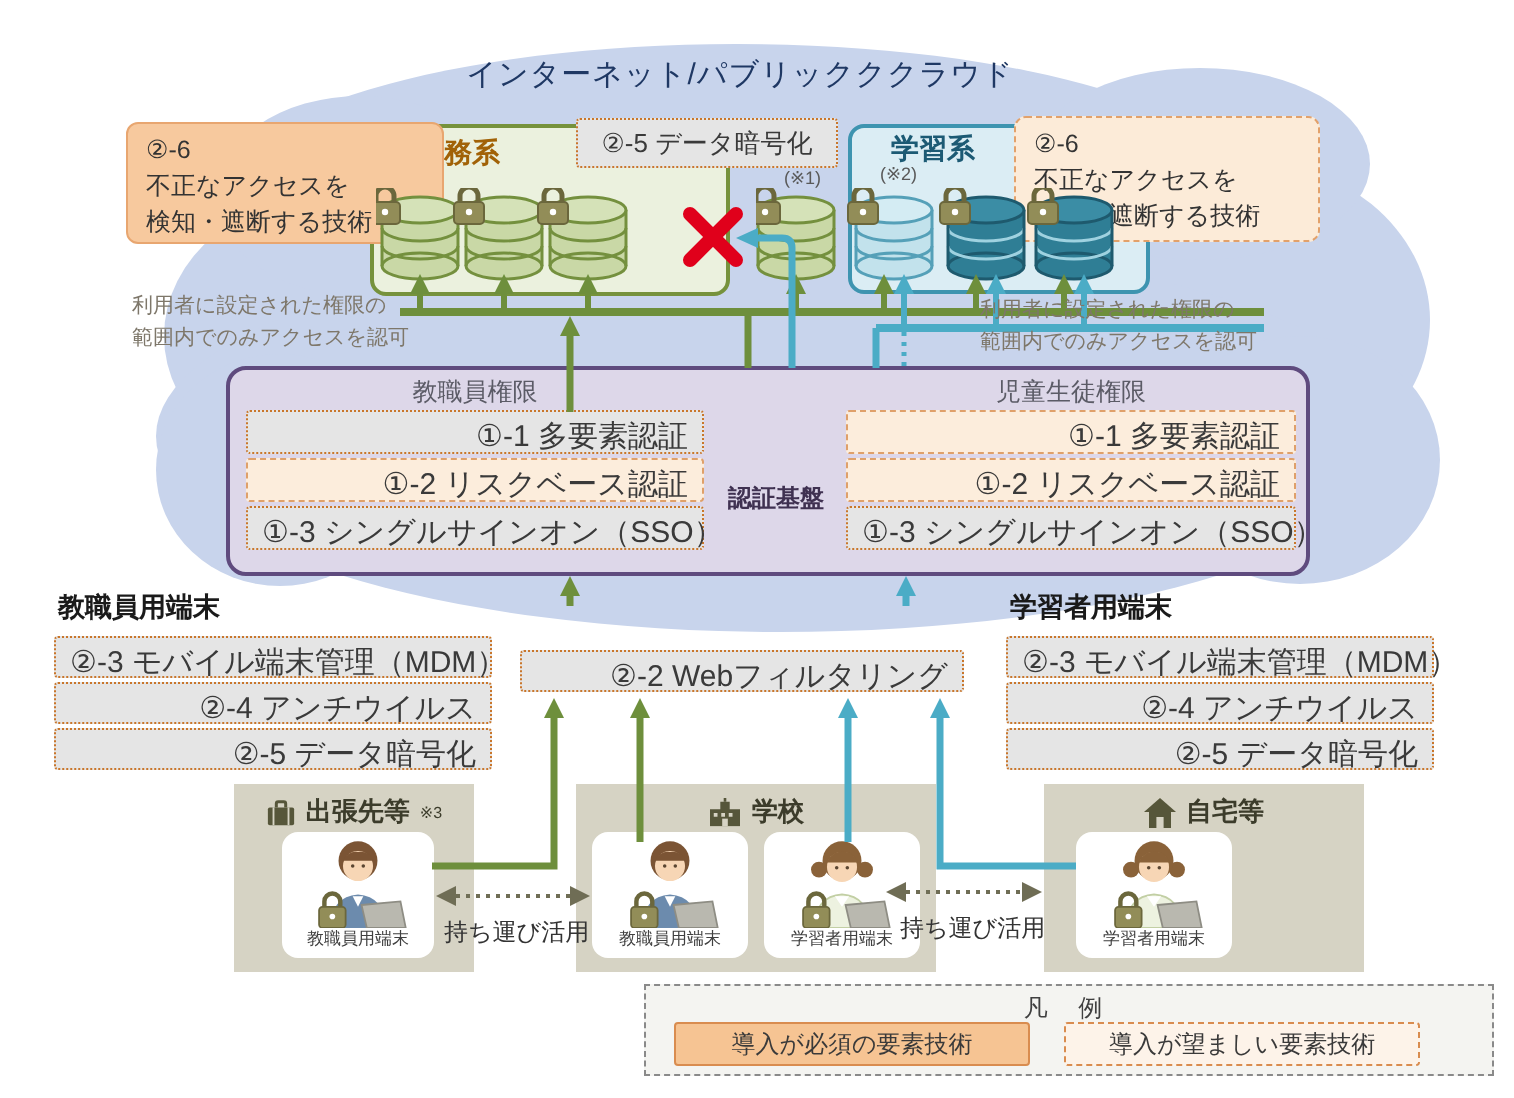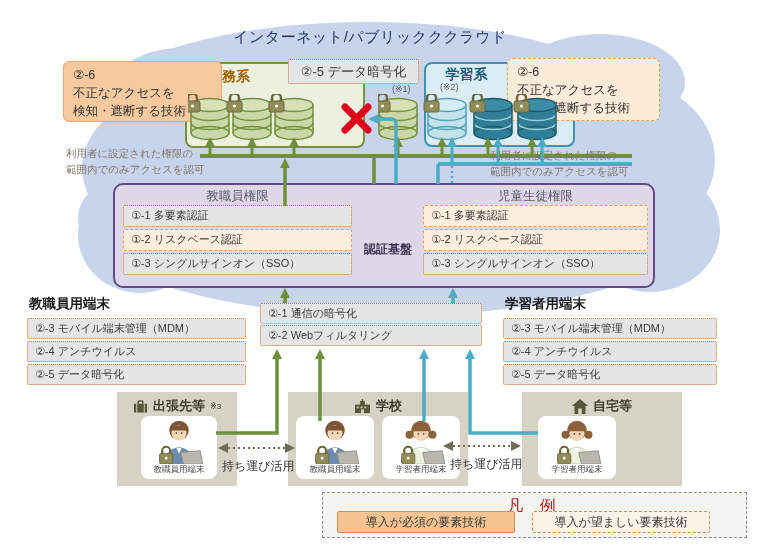--- a/index.html
+++ b/index.html
@@ -7,40 +7,40 @@
          font-family:"Liberation Sans","DejaVu Sans",sans-serif;overflow:hidden;}
   .abs{position:absolute;}
   svg.layer{position:absolute;left:0;top:0;pointer-events:none;}
   #base-svg{z-index:0;}
   #line-svg{z-index:5;}
   .z1{z-index:1;}
   .z2{z-index:2;}
   .z6{z-index:6;}
   .req{background:#e5e5e5;border:1px dotted #C9762B;}
   .des{background:#FCEDDC;border:1px dashed #DFA06A;}
-  .item{font-size:11px;color:#3a3a3a;padding:1px 7px;line-height:1.55;border-radius:2px;white-space:nowrap;box-sizing:border-box;}
+  .item{font-size:15px;color:#3a3a3a;padding:1px 7px;line-height:1.55;border-radius:2px;white-space:nowrap;box-sizing:border-box;text-align:right;}
   .bigbox{border-radius:6px;font-size:12.5px;color:#333;padding:4px 9px;line-height:1.45;box-sizing:border-box;margin-top:34px;}
   .bigbox.solid{background:#F7C99E;border:1.5px solid #E8A670;}
   .bigbox.dash{background:#FCEBD8;border:1.5px dashed #E2A16B;}
   .sys-title{font-weight:bold;font-size:14px;text-align:center;}
   .cloud-title{font-weight:normal;font-size:15px;color:#1F3864;text-align:center;letter-spacing:.5px;}
   .note{font-size:10.5px;line-height:1.5;color:#7E776A;}
   .auth-box{background:#DDD7E9;border:2px solid #5F4B7E;border-radius:10px;box-sizing:border-box;}
   .auth-title{font-size:12.5px;color:#5b5b66;text-align:center;}
   .auth-core{font-size:12px;font-weight:bold;color:#3F3151;text-align:center;}
   .term-head{font-size:13.5px;font-weight:bold;color:#1a1a1a;}
   .loc-box{background:#D6D3C4;box-sizing:border-box;}
   .loc-head{display:flex;align-items:center;justify-content:center;gap:5px;
             font-size:13px;font-weight:bold;color:#3C3C2B;padding-top:5px;}
   .loc-head sup{font-size:8px;font-weight:normal;}
   .card{position:absolute;background:#fff;border-radius:8px;box-sizing:border-box;}
   .card-label{position:absolute;left:0;right:0;bottom:3px;text-align:center;font-size:8.5px;color:#404040;}
   .carry{font-size:12px;color:#333;}
   .legend-box{background:#F4F4F1;border:1.5px dashed #8a8a8a;box-sizing:border-box;}
-  .legend-title{font-size:16px;color:#b91c1c;text-align:center;letter-spacing:6px;}
+  .legend-title{font-size:12px;color:#404040;text-align:center;letter-spacing:6px;}
   .legend-item{font-size:12px;color:#3a3a3a;text-align:center;line-height:20px;border-radius:2px;box-sizing:border-box;}
   .legend-item.req2{background:#F6C493;border:1.5px solid #D98C4F;}
   .legend-item.des2{background:#FDF3E9;border:1.5px dashed #D98C4F;}
   .sup-note{font-size:9px;color:#595959;}
 </style>
 </head>
 <body>
 
 <div class="stage">
 
@@ -210,21 +210,20 @@
   <div class="abs z2 auth-core" style="left:348px;top:241px;width:80px;">認証基盤</div>
 
   <div class="abs z2 item req" style="left:123px;top:205px;width:229px;height:22px;">①-1 多要素認証</div>
   <div class="abs z2 item des" style="left:123px;top:229px;width:229px;height:22px;">①-2 リスクベース認証</div>
   <div class="abs z2 item req" style="left:123px;top:253px;width:229px;height:22px;">①-3 シングルサインオン（SSO）</div>
 
   <div class="abs z2 item des" style="left:423px;top:205px;width:225px;height:22px;">①-1 多要素認証</div>
   <div class="abs z2 item des" style="left:423px;top:229px;width:225px;height:22px;">①-2 リスクベース認証</div>
   <div class="abs z2 item req" style="left:423px;top:253px;width:225px;height:22px;">①-3 シングルサインオン（SSO）</div>
 
-  <div class="abs z2 item req" style="left:260px;top:303px;width:222px;height:21px;">②-1 通信の暗号化</div>
   <div class="abs z2 item req" style="left:260px;top:325px;width:222px;height:21px;">②-2 Webフィルタリング</div>
 
   <div class="abs z2 term-head" style="left:29px;top:295px;">教職員用端末</div>
   <div class="abs z2 item req" style="left:27px;top:318px;width:219px;height:21px;">②-3 モバイル端末管理（MDM）</div>
   <div class="abs z2 item req" style="left:27px;top:341px;width:219px;height:21px;">②-4 アンチウイルス</div>
   <div class="abs z2 item req" style="left:27px;top:364px;width:219px;height:21px;">②-5 データ暗号化</div>
 
   <div class="abs z2 term-head" style="left:505px;top:295px;">学習者用端末</div>
   <div class="abs z2 item req" style="left:503px;top:318px;width:214px;height:21px;">②-3 モバイル端末管理（MDM）</div>
   <div class="abs z2 item req" style="left:503px;top:341px;width:214px;height:21px;">②-4 アンチウイルス</div>

